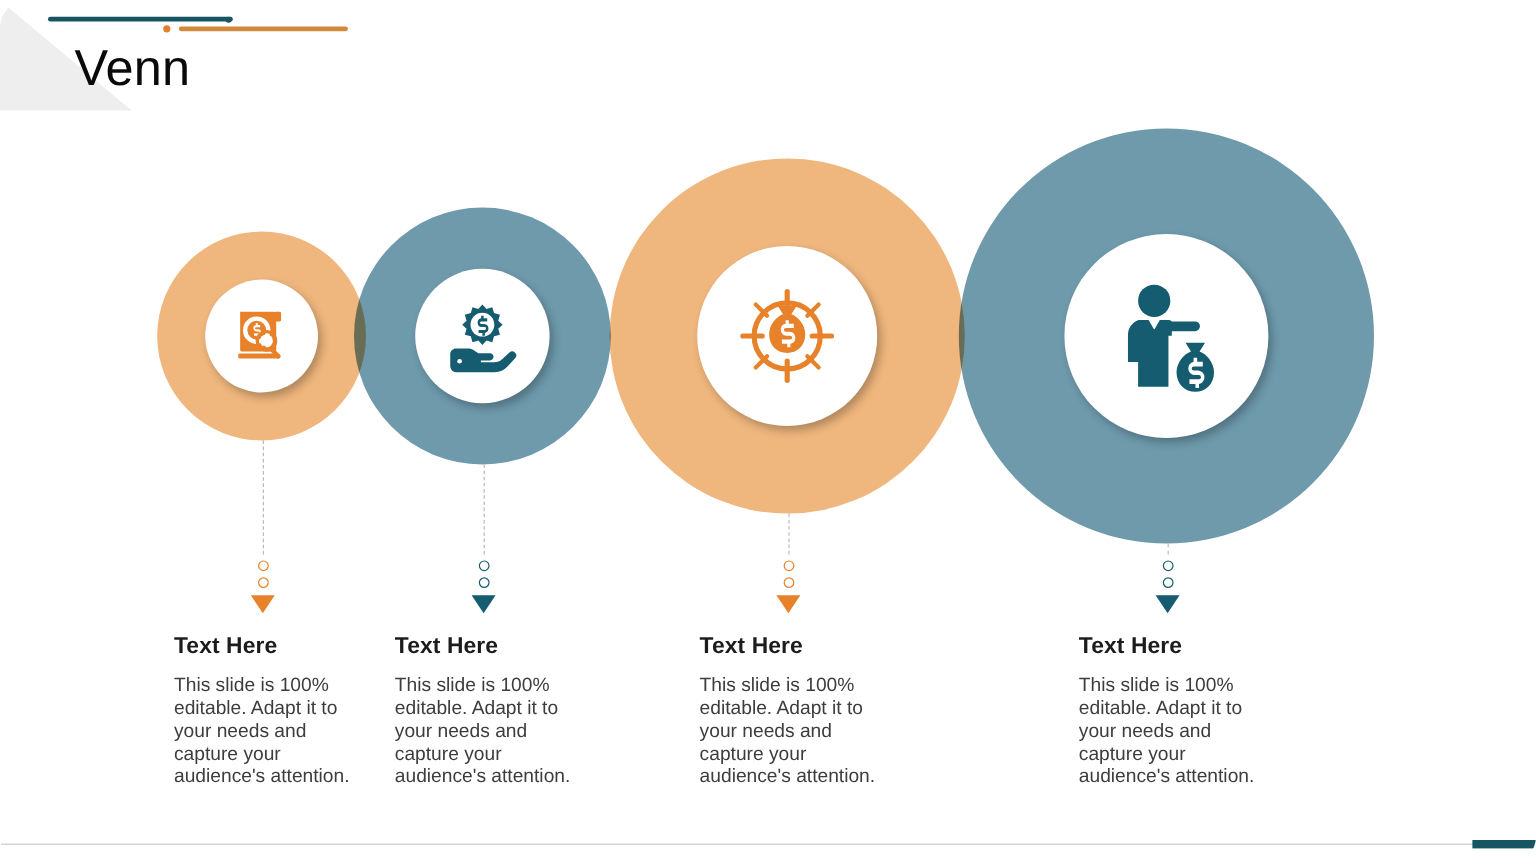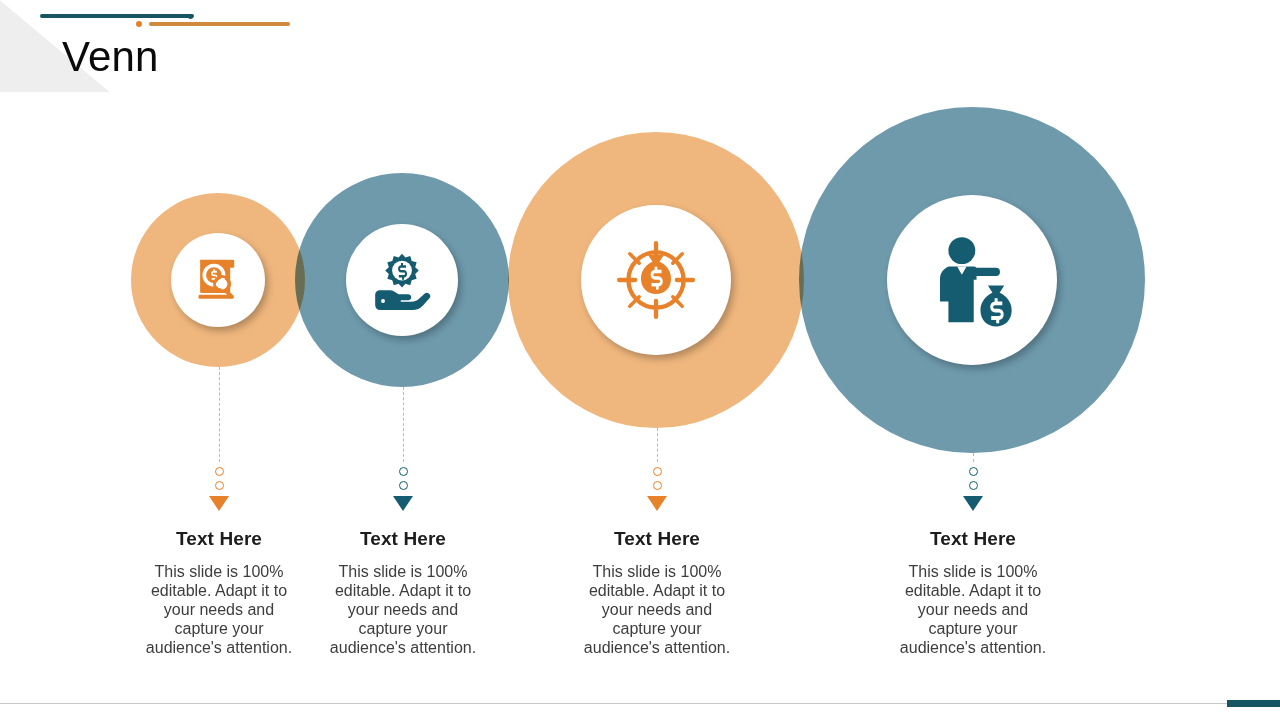--- a/index.html
+++ b/index.html
@@ -11,20 +11,21 @@
     background: #ffffff;
     font-family: "Liberation Sans", sans-serif;
   }
 
   #slide {
     position: relative;
     width: 1280px;
     height: 720px;
     background: #ffffff;
     overflow: hidden;
+    border-radius: 23px;
   }
 
   
   .corner-wedge {
     position: absolute;
     left: 0; top: 0;
     width: 110px; height: 92px;
     background: linear-gradient(to bottom left, #ffffff 0%, #ffffff 50%, #eeeeee 50.4%, #eeeeee 100%);
     pointer-events: none;
   }
@@ -117,21 +118,20 @@
     width: 0; height: 0;
     margin-top: 6px;
     border-left: 10px solid transparent;
     border-right: 10px solid transparent;
     border-top: 15px solid currentColor;
   }
 
   
   .text-col {
     position: absolute;
-    text-align: center;
   }
   .text-col h3 {
     font-size: 19px;
     font-weight: 700;
     color: #1c1c1c;
     margin-bottom: 12px;
     letter-spacing: 0.1px;
   }
   .text-col p {
     font-size: 16px;

